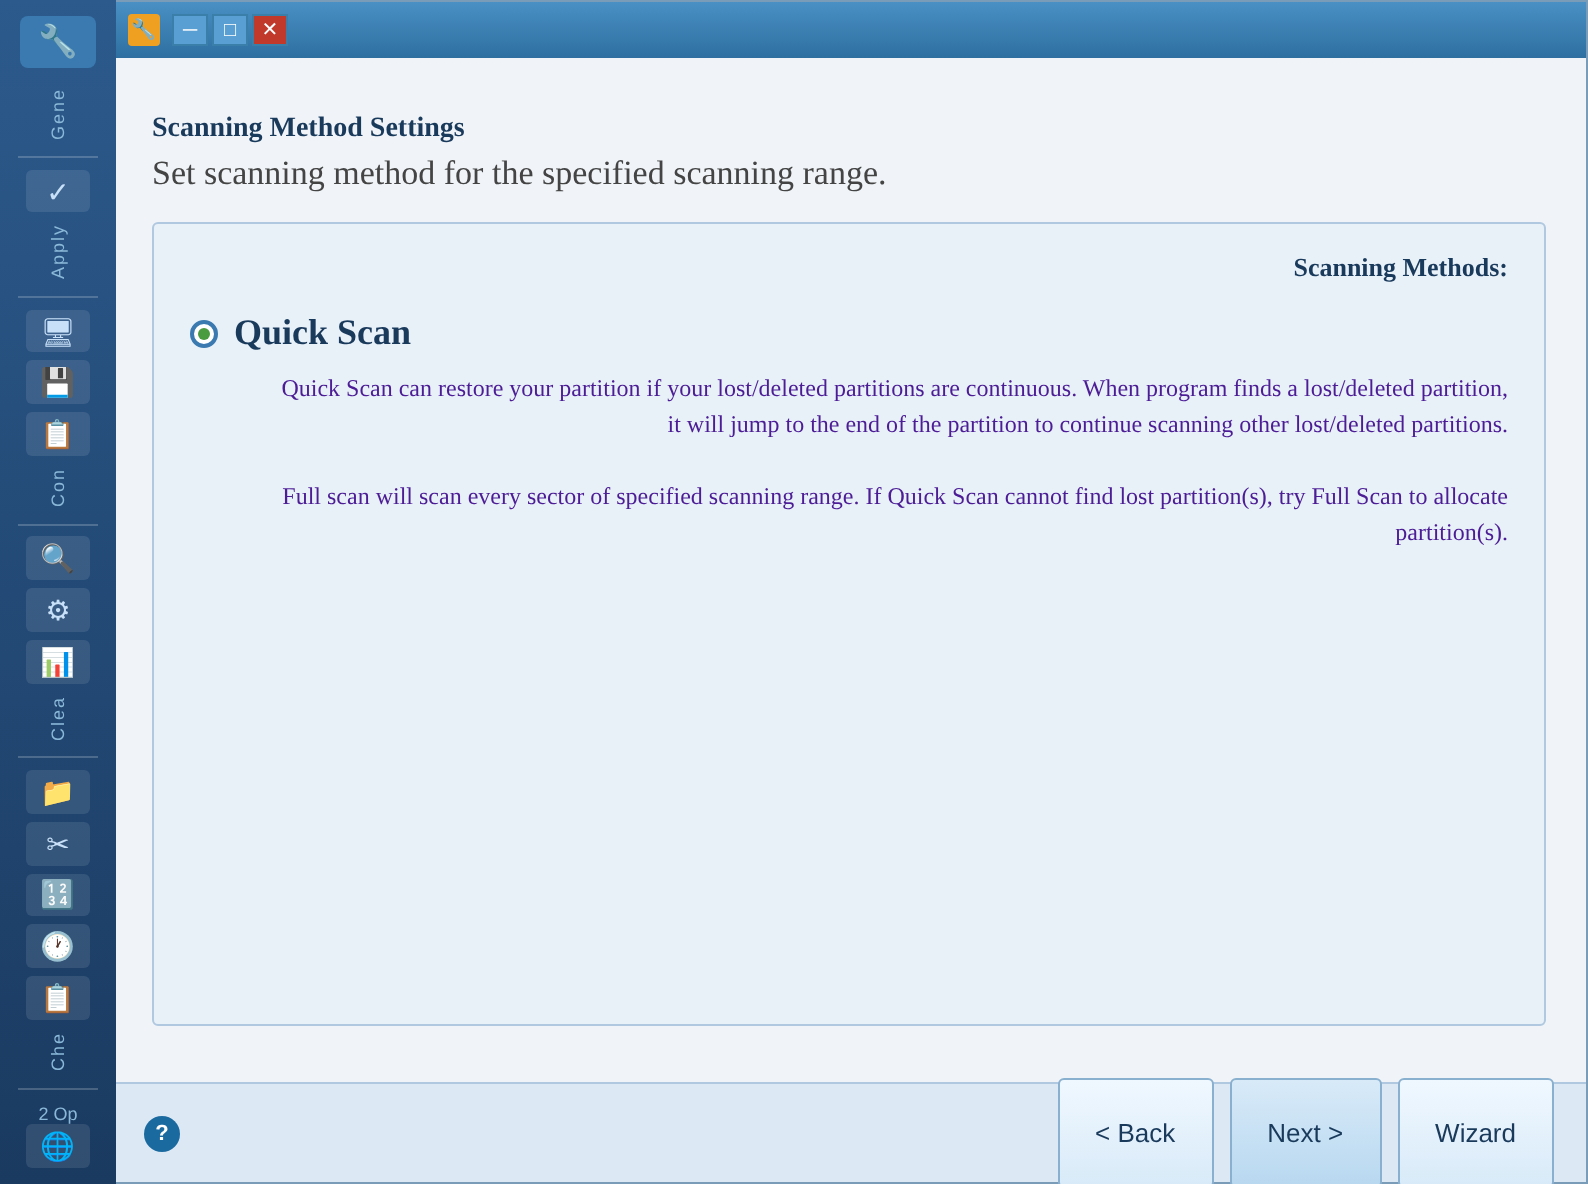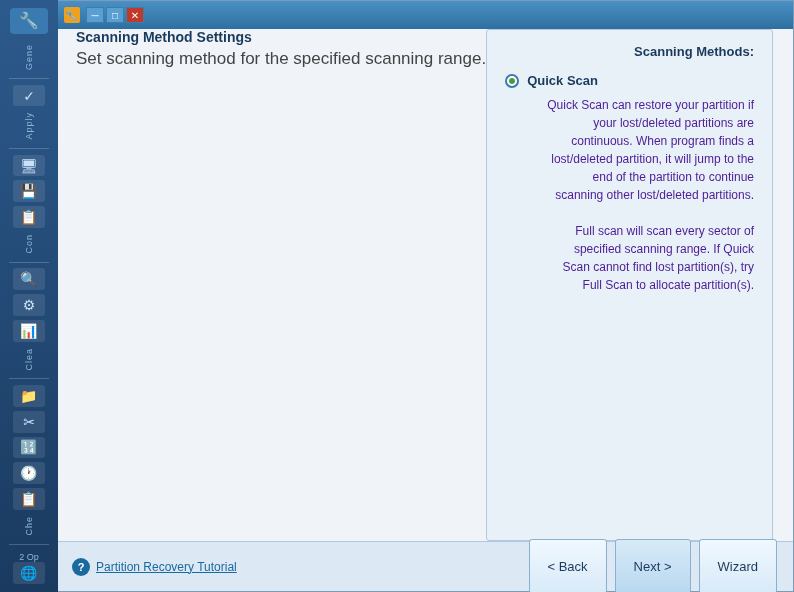--- a/index.html
+++ b/index.html
@@ -67,23 +67,24 @@
       align-items: center;
       justify-content: center;
       cursor: pointer;
     }
     .title-btn.close { background: #c0392b; }
 
     
     .dialog-content {
       flex: 1;
       display: flex;
-      flex-direction: row;
-      padding: 0 20px;
+      flex-direction: column;
+      padding: 28px 20px;
       overflow: hidden;
+      font-family: Liberation Serif, serif;
     }
 
     
     .header-section {
       margin-bottom: 14px;
     }
     .header-title {
       font-size: 14px;
       font-weight: bold;
       color: #1a3a5c;
@@ -136,21 +137,21 @@
       border-color: #3a7ab0;
     }
     .radio-circle.selected::after {
       content: '';
       width: 6px;
       height: 6px;
       border-radius: 50%;
       background: #4a9a40;
     }
     .radio-label-text {
-      font-size: 13px;
+      font-size: 18px;
       font-weight: bold;
       color: #1a3a5c;
     }
     .radio-description {
       margin-left: 40px;
       font-size: 12px;
       color: #4c1d95;
       line-height: 1.5;
     }
 
@@ -323,21 +324,20 @@
 
       <div class="radio-option">
         <div class="radio-description">Full scan will scan every sector of specified scanning range. If Quick Scan cannot find lost partition(s), try Full Scan to allocate partition(s).</div>
       </div>
     </div>
   </div>
 
   <div class="bottom-bar">
     <div class="tutorial-link">
       <div class="help-icon">?</div>
-      <span>Partition Recovery Tutorial</span>
     </div>
     <div class="bottom-buttons">
       <button class="nav-button">&lt; Back</button>
       <button class="nav-button" style="background: linear-gradient(to bottom, #d8eaf8, #b8d8f0);">Next &gt;</button>
       <button class="nav-button">Wizard</button>
     </div>
   </div>
 </div>
 
 </body></html>

